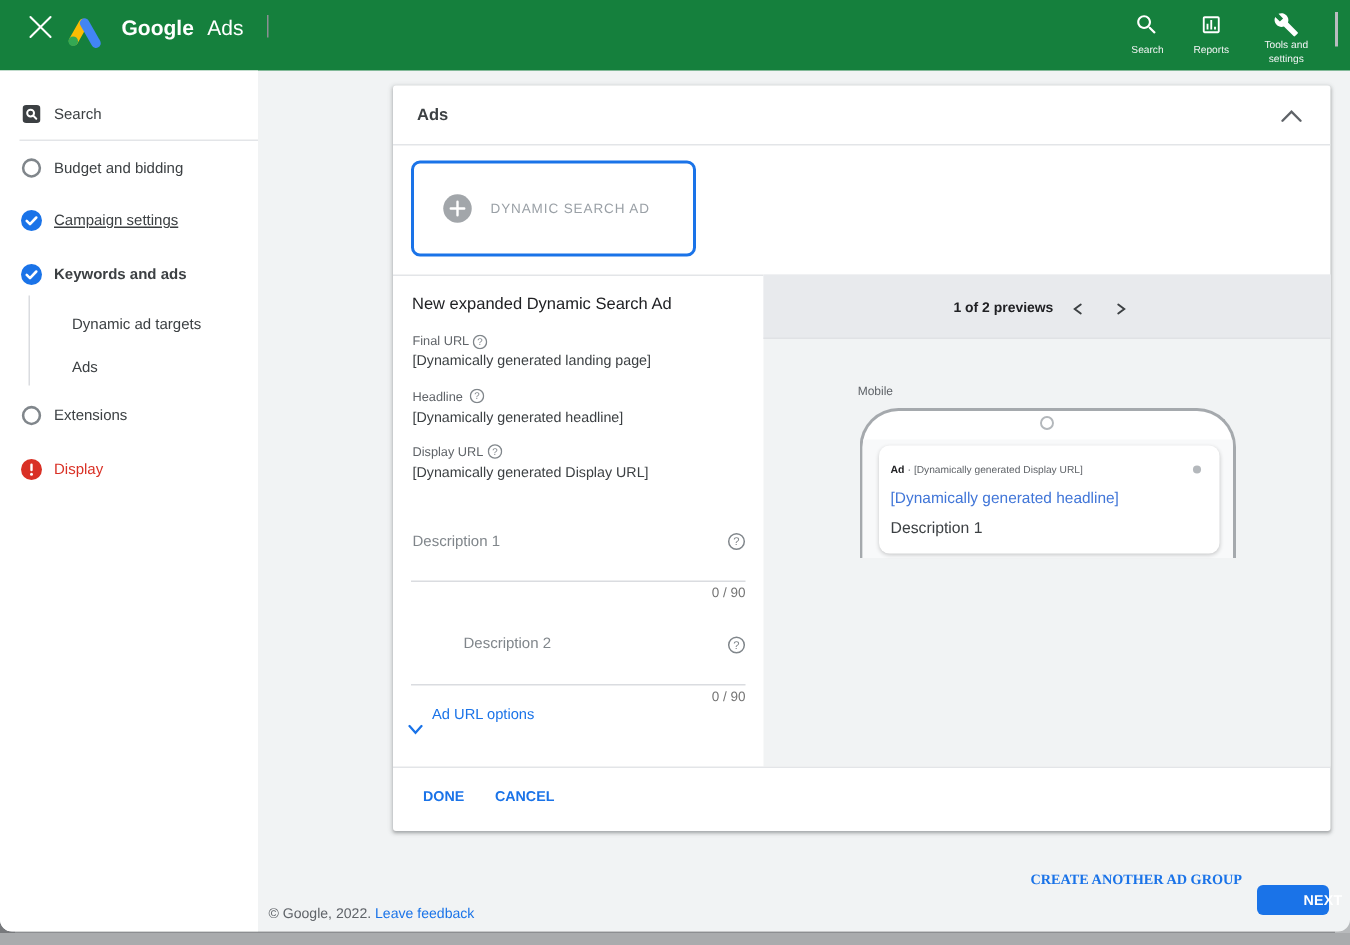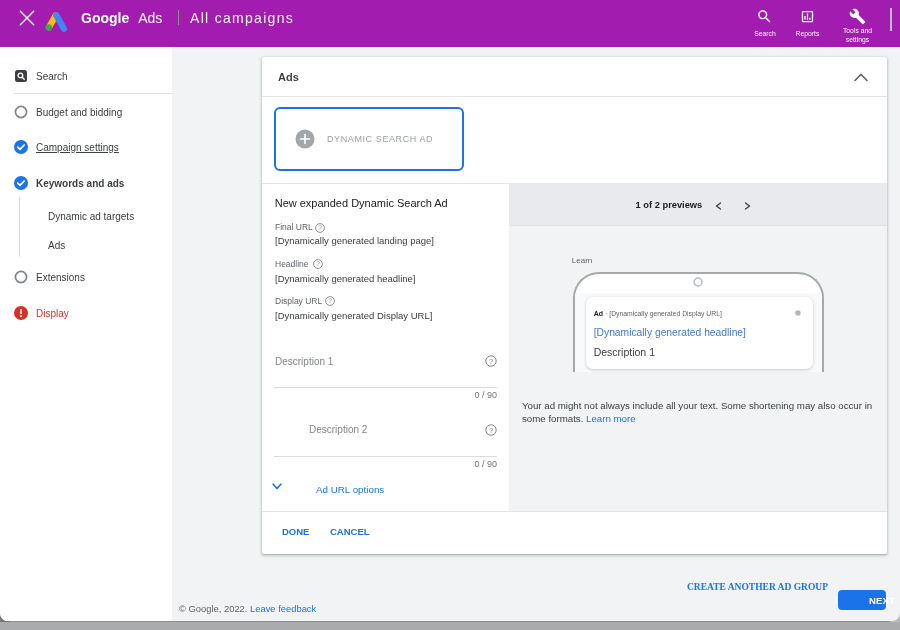--- a/index.html
+++ b/index.html
@@ -2,21 +2,21 @@
 <html><head>
 <meta charset="utf-8">
 <style>
   * { margin:0; padding:0; box-sizing:border-box; }
   html,body { width:900px; height:630px; overflow:hidden; }
   body { font-family:"Liberation Sans", sans-serif; position:relative; background:#a9abad; }
   .abs { position:absolute; }
   #win { position:absolute; left:0; top:0; width:900px; height:621px;
          border-bottom-left-radius:8px; border-bottom-right-radius:8px; overflow:hidden; background:#f1f3f4; }
   
-  #hdr { position:absolute; left:0; top:0; width:900px; height:47px; background:#a21caf; }
+  #hdr { position:absolute; left:0; top:0; width:900px; height:47px; background:#15803d; }
   #hdr .lbl { position:absolute; color:#f3f4f5; font-size:6.8px; text-align:center; line-height:8.8px; }
   
   #side { position:absolute; left:0; top:47px; width:172px; height:574px; background:#fff; }
   .sitem { position:absolute; left:36px; font-size:10px; color:#3c4043; }
   .sub { left:48px; }
   
   #card { position:absolute; left:262px; top:57px; width:625px; height:497px; background:#fff;
           border-radius:2px; box-shadow:0 1px 2px rgba(60,64,67,.3), 0 1px 3px 1px rgba(60,64,67,.15); }
   .divider { position:absolute; height:1px; background:#e3e5e8; }
   .blue { color:#1a73e8; }
@@ -41,21 +41,20 @@
   <svg class="abs" style="left:44px;top:11px;" width="24" height="22" viewBox="0 0 24 22">
     <line x1="11.6" y1="4.6" x2="5" y2="16.2" stroke="#fbbc04" stroke-width="6.3" stroke-linecap="round"></line>
     <circle cx="4.8" cy="16.5" r="3.2" fill="#34a853"></circle>
     <line x1="12.4" y1="4.4" x2="20" y2="17.8" stroke="#4285f4" stroke-width="6.3" stroke-linecap="round"></line>
   </svg>
   <div class="abs" style="left:81px;top:0;height:36px;display:flex;align-items:center;">
     <span style="color:#fff;font-size:14px;font-weight:bold;">Google</span>
     <span style="color:#fff;font-size:14px;margin-left:9px;">Ads</span>
   </div>
   <div class="abs" style="left:178px;top:10px;width:1px;height:15px;background:#8b8f93;"></div>
-  <div class="abs" style="left:190px;top:0;height:36px;display:flex;align-items:center;color:#f1f3f4;font-size:14px;letter-spacing:1.3px;">All campaigns</div>
 
   <svg class="abs" style="left:756px;top:8px;" width="17" height="17" viewBox="0 0 24 24">
     <path fill="#fff" d="M15.5 14h-.79l-.28-.27C15.41 12.59 16 11.11 16 9.5 16 5.91 13.09 3 9.5 3S3 5.91 3 9.5 5.91 16 9.5 16c1.61 0 3.09-.59 4.23-1.57l.27.28v.79l5 4.99L20.49 19l-4.99-5zm-6 0C7.01 14 5 11.99 5 9.5S7.01 5 9.5 5 14 7.01 14 9.5 11.99 14 9.5 14z"></path>
   </svg>
   <div class="lbl" style="left:745px;top:30px;width:40px;">Search</div>
 
   <svg class="abs" style="left:800px;top:9px;" width="15" height="15" viewBox="0 0 24 24">
     <path fill="#fff" d="M19 3H5c-1.1 0-2 .9-2 2v14c0 1.1.9 2 2 2h14c1.1 0 2-.9 2-2V5c0-1.1-.9-2-2-2zm0 16H5V5h14v14z"></path>
     <path fill="#fff" d="M7 11h2v6H7zm4-4h2v10h-2zm4 7h2v3h-2z"></path>
   </svg>
@@ -165,49 +164,48 @@
   <svg class="abs" style="left:222.7px;top:366.8px;" width="12" height="12" viewBox="0 0 12 12">
     <circle cx="6" cy="6" r="5.2" fill="none" stroke="#80868b" stroke-width="1"></circle>
     <text x="6" y="8.6" font-size="7.5" fill="#80868b" text-anchor="middle">?</text>
   </svg>
   <div class="divider" style="left:12px;top:398.5px;width:223px;background:#dadce0;"></div>
   <div class="abs" style="left:12px;top:402px;width:223px;text-align:right;font-size:9px;color:#757575;">0 / 90</div>
 
   <svg class="abs" style="left:10px;top:426px;" width="10" height="7" viewBox="0 0 10 7">
     <path d="M1 1 L5 5.5 L9 1" stroke="#1a73e8" stroke-width="1.5" fill="none" stroke-linecap="round"></path>
   </svg>
-  <div class="abs blue" style="left:26px;top:427px;font-size:9.8px;margin-left:28px;">Ad URL options</div>
+  <div class="abs blue" style="left:26px;top:414px;font-size:9.8px;">Ad URL options</div>
 
   <div class="abs" style="left:247px;top:126px;width:378px;height:328px;background:#f1f3f4;"></div>
   <div class="abs" style="left:247px;top:126px;width:378px;height:43px;background:#e8eaed;border-bottom:1px solid #e0e2e5;"></div>
   <div class="abs" style="left:373.6px;top:142.6px;font-size:9.3px;font-weight:bold;color:#202124;">1 of 2 previews</div>
   <svg class="abs" style="left:452.5px;top:144.5px;" width="7" height="8" viewBox="0 0 7 8">
     <path d="M5.5 1 L1.5 4 L5.5 7" stroke="#3c4043" stroke-width="1.3" fill="none" stroke-linecap="round"></path>
   </svg>
   <svg class="abs" style="left:481.5px;top:144.5px;" width="7" height="8" viewBox="0 0 7 8">
     <path d="M1.5 1 L5.5 4 L1.5 7" stroke="#3c4043" stroke-width="1.3" fill="none" stroke-linecap="round"></path>
   </svg>
 
-  <div class="abs" style="left:309.8px;top:199px;font-size:8px;color:#5f6368;">Learn</div>
+  <div class="abs" style="left:309.8px;top:199px;font-size:8px;color:#5f6368;">Mobile</div>
   <div class="abs" style="left:311px;top:215px;width:251px;height:100px;border:2px solid #a5a9ad;border-bottom:none;border-radius:26px 26px 0 0;background:#fff;overflow:hidden;">
     <div style="position:absolute;left:0;top:19px;width:100%;height:81px;background:#f8f9fa;"></div>
   </div>
   <svg class="abs" style="left:430.8px;top:220.2px;" width="10" height="10" viewBox="0 0 10 10">
     <circle cx="5" cy="5" r="4" fill="#fff" stroke="#b3b7bb" stroke-width="1.3"></circle>
   </svg>
 
   <div class="abs" style="left:324px;top:240px;width:227px;height:72px;background:#fff;border-radius:7px;box-shadow:0 1px 3px rgba(0,0,0,.2);"></div>
   <div class="abs" style="left:331.7px;top:252.8px;font-size:7px;color:#202124;"><b>Ad</b><span style="color:#5f6368">&nbsp;·&nbsp;</span><span style="color:#5f6368;font-size:6.8px;">[Dynamically generated Display URL]</span></div>
   <svg class="abs" style="left:533px;top:253px;" width="6" height="6" viewBox="0 0 6 6">
     <circle cx="3" cy="3" r="2.7" fill="#b4b8bc"></circle>
   </svg>
   <div class="abs" style="left:331.7px;top:270.1px;font-size:10.3px;color:#4176d8;">[Dynamically generated headline]</div>
   <div class="abs" style="left:331.7px;top:289px;font-size:10.5px;color:#3c4043;">Description 1</div>
 
-  <div class="abs" style="left:260px;top:341.5px;width:360px;font-size:9.7px;line-height:13.5px;color:#3c4043;">Your ad might not always include all your text. Some shortening may also occur in<br>some formats. <span class="blue">Learn more</span></div>
 
   <div class="divider" style="left:0;top:454px;width:625px;"></div>
   <div class="abs btxt" style="left:20px;top:469px;">DONE</div>
   <div class="abs btxt" style="left:68px;top:469px;">CANCEL</div>
 </div>
 
 <div class="abs btxt" style="left:687px;top:582px;font-family:Liberation Serif, serif;">CREATE ANOTHER AD GROUP</div>
 <div class="abs" style="left:838px;top:590px;width:48px;height:20px;background:#1a73e8;border-radius:4px;color:#fff;font-size:9.5px;font-weight:bold;letter-spacing:.2px;display:flex;align-items:center;justify-content:center;padding-left:40px;">NEXT</div>
 <div class="abs" style="left:179px;top:602.6px;font-size:9.4px;color:#5f6368;">© Google, 2022. <span class="blue">Leave feedback</span></div>
 

